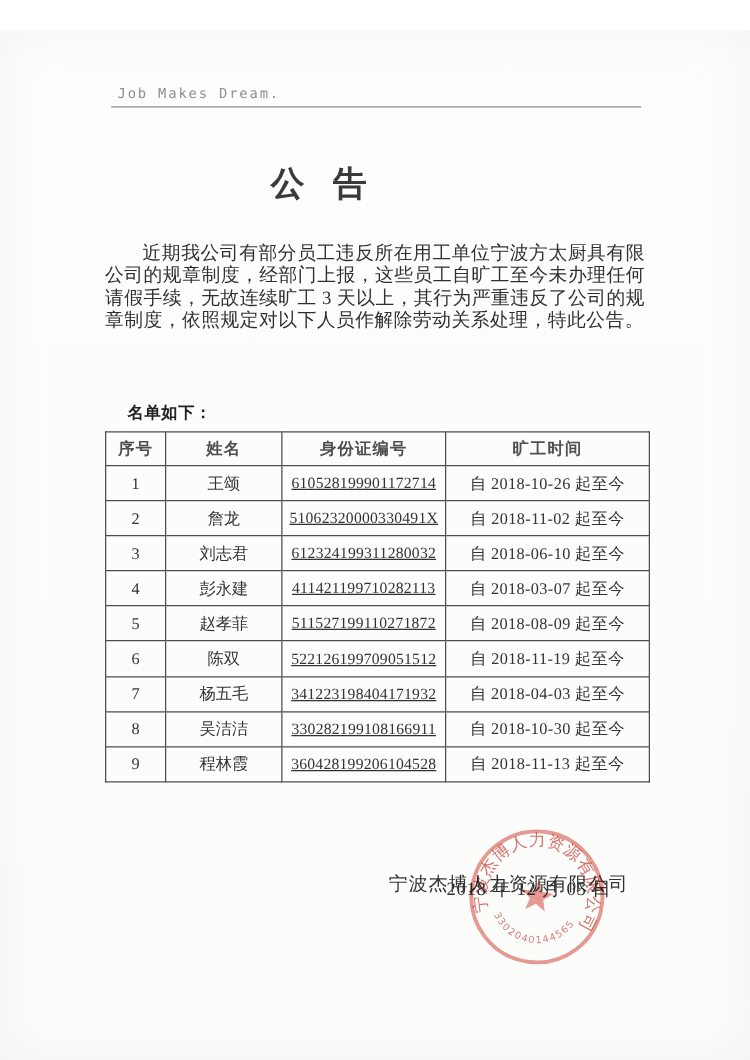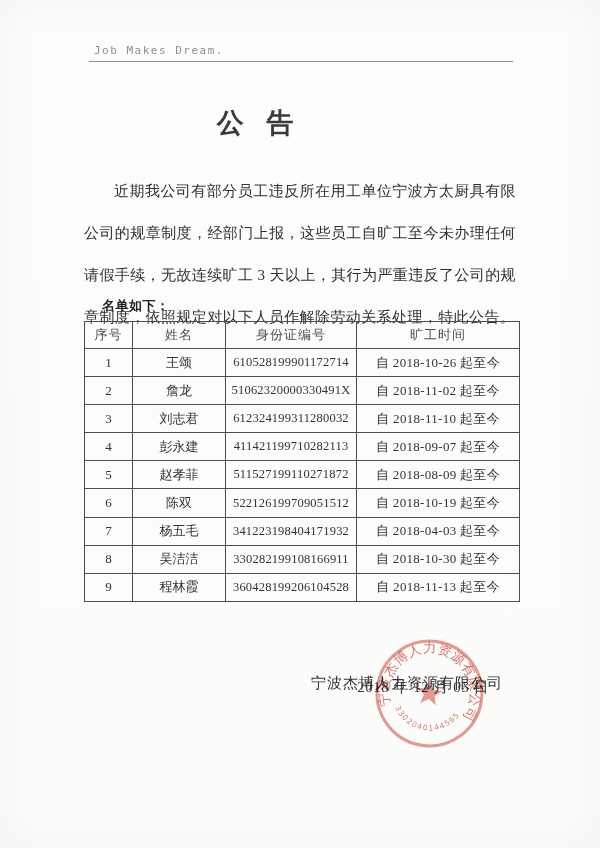--- a/index.html
+++ b/index.html
@@ -6,20 +6,21 @@
   body{
     width:600px;height:848px;position:relative;overflow:hidden;
     background:#ffffff;
     font-family:"Liberation Serif","DejaVu Serif",serif;
     color:#333;
   }
   .page{
     position:absolute;inset:0;
     background:linear-gradient(180deg,#fdfdfc 0%,#fcfcfb 100%);
     box-shadow:inset 0 0 40px rgba(180,180,175,0.12);
+    margin-top:24px;
   }
   
   .hdr-slogan{
     position:absolute;left:94px;top:44px;
     font-family:"DejaVu Sans Mono","Liberation Mono",monospace;
     font-size:11px;color:#8f8f8f;letter-spacing:1.5px;
   }
   .hdr-number{
     position:absolute;right:77px;top:44px;
     font-family:"DejaVu Sans Mono","Liberation Mono",monospace;
@@ -31,44 +32,44 @@
   }
   
   .doc-title{
     position:absolute;left:0;top:105px;width:512px;
     text-align:center;font-size:27px;font-weight:bold;color:#3a3a3a;
     word-spacing:12px;letter-spacing:2px;
   }
   
   .doc-paragraph{
     position:absolute;left:84px;top:170px;width:432px;
-    font-size:15px;line-height:42px;color:#303030;
+    font-size:15px;line-height:18px;color:#303030;
     text-align:justify;text-indent:2em;letter-spacing:0.4px;
   }
   .list-label{
     position:absolute;left:102px;top:297px;
     font-size:13px;font-weight:bold;color:#222;letter-spacing:0.5px;
   }
   
   table.roster{
     position:absolute;left:84px;top:321px;width:435px;
     border-collapse:collapse;table-layout:fixed;
   }
   table.roster th, table.roster td{
     border:1px solid #4d4d4d;text-align:center;vertical-align:middle;
     padding:0;overflow:hidden;white-space:nowrap;
   }
   table.roster th{
-    height:26px;font-size:13px;font-weight:normal;color:#4f4f4f;
+    height:26px;font-size:13px;font-weight:bold;color:#4f4f4f;
     letter-spacing:1px;
   }
   table.roster td{
     height:27.1px;font-size:13px;color:#333;
   }
-  table.roster td.c-id{font-size:12.5px;letter-spacing:0.2px;}
+  table.roster td.c-id{font-size:12.5px;letter-spacing:0.2px;text-decoration:underline;}
   table.roster td.c-abs{font-size:13px;letter-spacing:0.3px;}
   
   .sig-company{
     position:absolute;right:97px;top:674px;
     font-size:15px;color:#333;letter-spacing:1px;
   }
   .sig-date{
     position:absolute;right:111px;top:678px;
     font-size:15px;color:#333;letter-spacing:0.5px;
   }
@@ -118,39 +119,39 @@
         <tr>
         <td class="c-idx">2</td>
         <td class="c-name">詹龙</td>
         <td class="c-id">51062320000330491X</td>
         <td class="c-abs">自 2018-11-02 起至今</td>
       </tr>
         <tr>
         <td class="c-idx">3</td>
         <td class="c-name">刘志君</td>
         <td class="c-id">612324199311280032</td>
-        <td class="c-abs">自 2018-11-10 起至今</td>
+        <td class="c-abs">自 2018-06-10 起至今</td>
       </tr>
         <tr>
         <td class="c-idx">4</td>
         <td class="c-name">彭永建</td>
         <td class="c-id">411421199710282113</td>
-        <td class="c-abs">自 2018-09-07 起至今</td>
+        <td class="c-abs">自 2018-03-07 起至今</td>
       </tr>
         <tr>
         <td class="c-idx">5</td>
         <td class="c-name">赵孝菲</td>
         <td class="c-id">511527199110271872</td>
         <td class="c-abs">自 2018-08-09 起至今</td>
       </tr>
         <tr>
         <td class="c-idx">6</td>
         <td class="c-name">陈双</td>
         <td class="c-id">522126199709051512</td>
-        <td class="c-abs">自 2018-10-19 起至今</td>
+        <td class="c-abs">自 2018-11-19 起至今</td>
       </tr>
         <tr>
         <td class="c-idx">7</td>
         <td class="c-name">杨五毛</td>
         <td class="c-id">341223198404171932</td>
         <td class="c-abs">自 2018-04-03 起至今</td>
       </tr>
         <tr>
         <td class="c-idx">8</td>
         <td class="c-name">吴洁洁</td>

